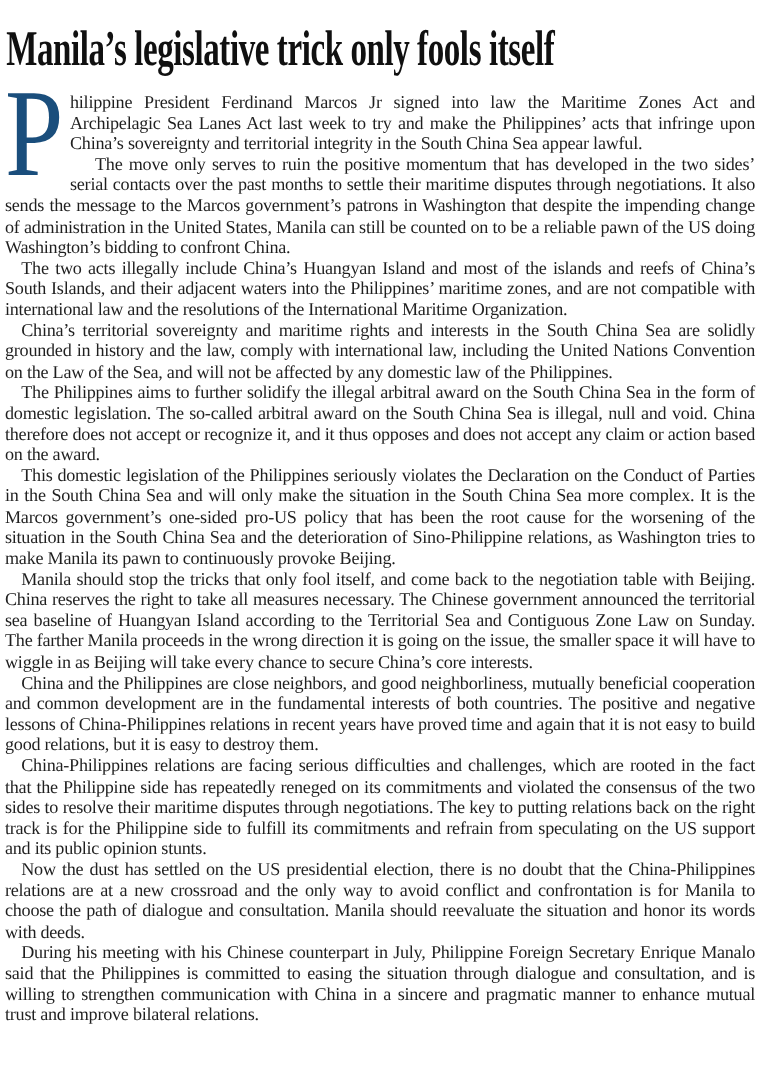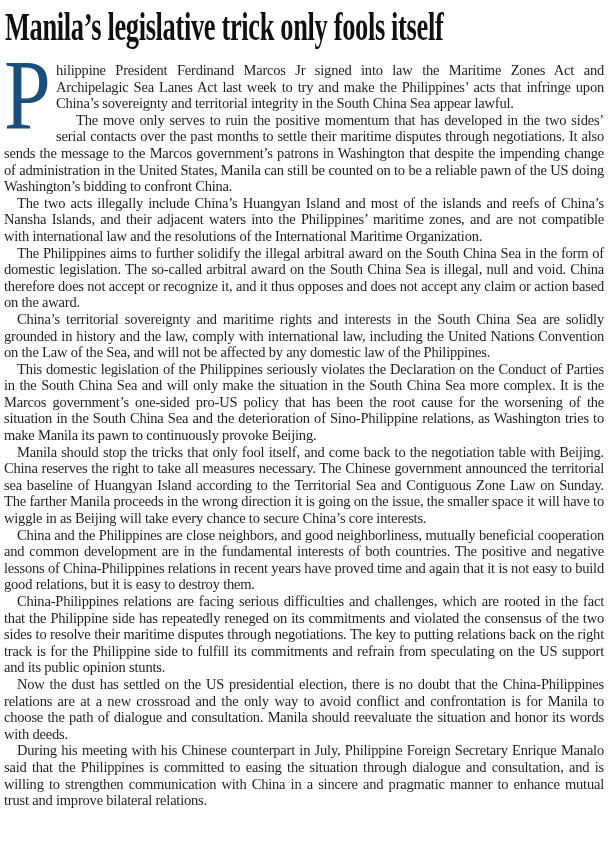--- a/index.html
+++ b/index.html
@@ -7,21 +7,21 @@
   body {
     width: 609px;
     height: 858px;
     background: var(--background, #ffffff);
     overflow: hidden;
     font-family: "Liberation Serif", serif;
   }
   .page {
     width: 609px;
     height: 858px;
-    padding: 5px 5px 0 4px;
+    padding: 17px 5px 0 4px;
     background: var(--background, #ffffff);
   }
   .headline {
     margin: 2px 0 15px 1px;
     font-family: "Liberation Serif", serif;
     font-weight: 700;
     font-size: 40px;
     line-height: 1.0;
     letter-spacing: -0.5px;
     white-space: nowrap;
@@ -61,23 +61,23 @@
 
   <h1 class="headline">Manila’s legislative trick only fools itself</h1>
 
   <div class="article-body">
 
     <p class="lead">
       <span class="dropcap">P</span><span>hilippine President Ferdinand Marcos Jr signed into law the Maritime Zones Act and Archipelagic Sea Lanes Act last week to try and make the Philippines’ acts that infringe upon China’s sovereignty and territorial integrity in the South China Sea appear lawful.</span>
     </p>
 
     <p class="para after-lead">The move only serves to ruin the positive momentum that has developed in the two sides’ serial contacts over the past months to settle their maritime disputes through negotiations. It also sends the message to the Marcos government’s patrons in Washington that despite the impending change of administration in the United States, Manila can still be counted on to be a reliable pawn of the US doing Washington’s bidding to confront China.</p>
-    <p class="para">The two acts illegally include China’s Huangyan Island and most of the islands and reefs of China’s Nansha Islands, and their adjacent waters into the Philippines’ maritime zones, and are not compatible with international law and the resolutions of the International Maritime Organization.</p>
+    <p class="para">The two acts illegally include China’s Huangyan Island and most of the islands and reefs of China’s South Islands, and their adjacent waters into the Philippines’ maritime zones, and are not compatible with international law and the resolutions of the International Maritime Organization.</p>
+    <p class="para">China’s territorial sovereignty and maritime rights and interests in the South China Sea are solidly grounded in history and the law, comply with international law, including the United Nations Convention on the Law of the Sea, and will not be affected by any domestic law of the Philippines.</p>
     <p class="para">The Philippines aims to further solidify the illegal arbitral award on the South China Sea in the form of domestic legislation. The so-called arbitral award on the South China Sea is illegal, null and void. China therefore does not accept or recognize it, and it thus opposes and does not accept any claim or action based on the award.</p>
-    <p class="para">China’s territorial sovereignty and maritime rights and interests in the South China Sea are solidly grounded in history and the law, comply with international law, including the United Nations Convention on the Law of the Sea, and will not be affected by any domestic law of the Philippines.</p>
     <p class="para">This domestic legislation of the Philippines seriously violates the Declaration on the Conduct of Parties in the South China Sea and will only make the situation in the South China Sea more complex. It is the Marcos government’s one-sided pro-US policy that has been the root cause for the worsening of the situation in the South China Sea and the deterioration of Sino-Philippine relations, as Washington tries to make Manila its pawn to continuously provoke Beijing.</p>
     <p class="para">Manila should stop the tricks that only fool itself, and come back to the negotiation table with Beijing. China reserves the right to take all measures necessary. The Chinese government announced the territorial sea baseline of Huangyan Island according to the Territorial Sea and Contiguous Zone Law on Sunday. The farther Manila proceeds in the wrong direction it is going on the issue, the smaller space it will have to wiggle in as Beijing will take every chance to secure China’s core interests.</p>
     <p class="para">China and the Philippines are close neighbors, and good neighborliness, mutually beneficial cooperation and common development are in the fundamental interests of both countries. The positive and negative lessons of China-Philippines relations in recent years have proved time and again that it is not easy to build good relations, but it is easy to destroy them.</p>
     <p class="para">China-Philippines relations are facing serious difficulties and challenges, which are rooted in the fact that the Philippine side has repeatedly reneged on its commitments and violated the consensus of the two sides to resolve their maritime disputes through negotiations. The key to putting relations back on the right track is for the Philippine side to fulfill its commitments and refrain from speculating on the US support and its public opinion stunts.</p>
     <p class="para">Now the dust has settled on the US presidential election, there is no doubt that the China-Philippines relations are at a new crossroad and the only way to avoid conflict and confrontation is for Manila to choose the path of dialogue and consultation. Manila should reevaluate the situation and honor its words with deeds.</p>
     <p class="para">During his meeting with his Chinese counterpart in July, Philippine Foreign Secretary Enrique Manalo said that the Philippines is committed to easing the situation through dialogue and consultation, and is willing to strengthen communication with China in a sincere and pragmatic manner to enhance mutual trust and improve bilateral relations.</p>
 
   </div>
 </div>
 

